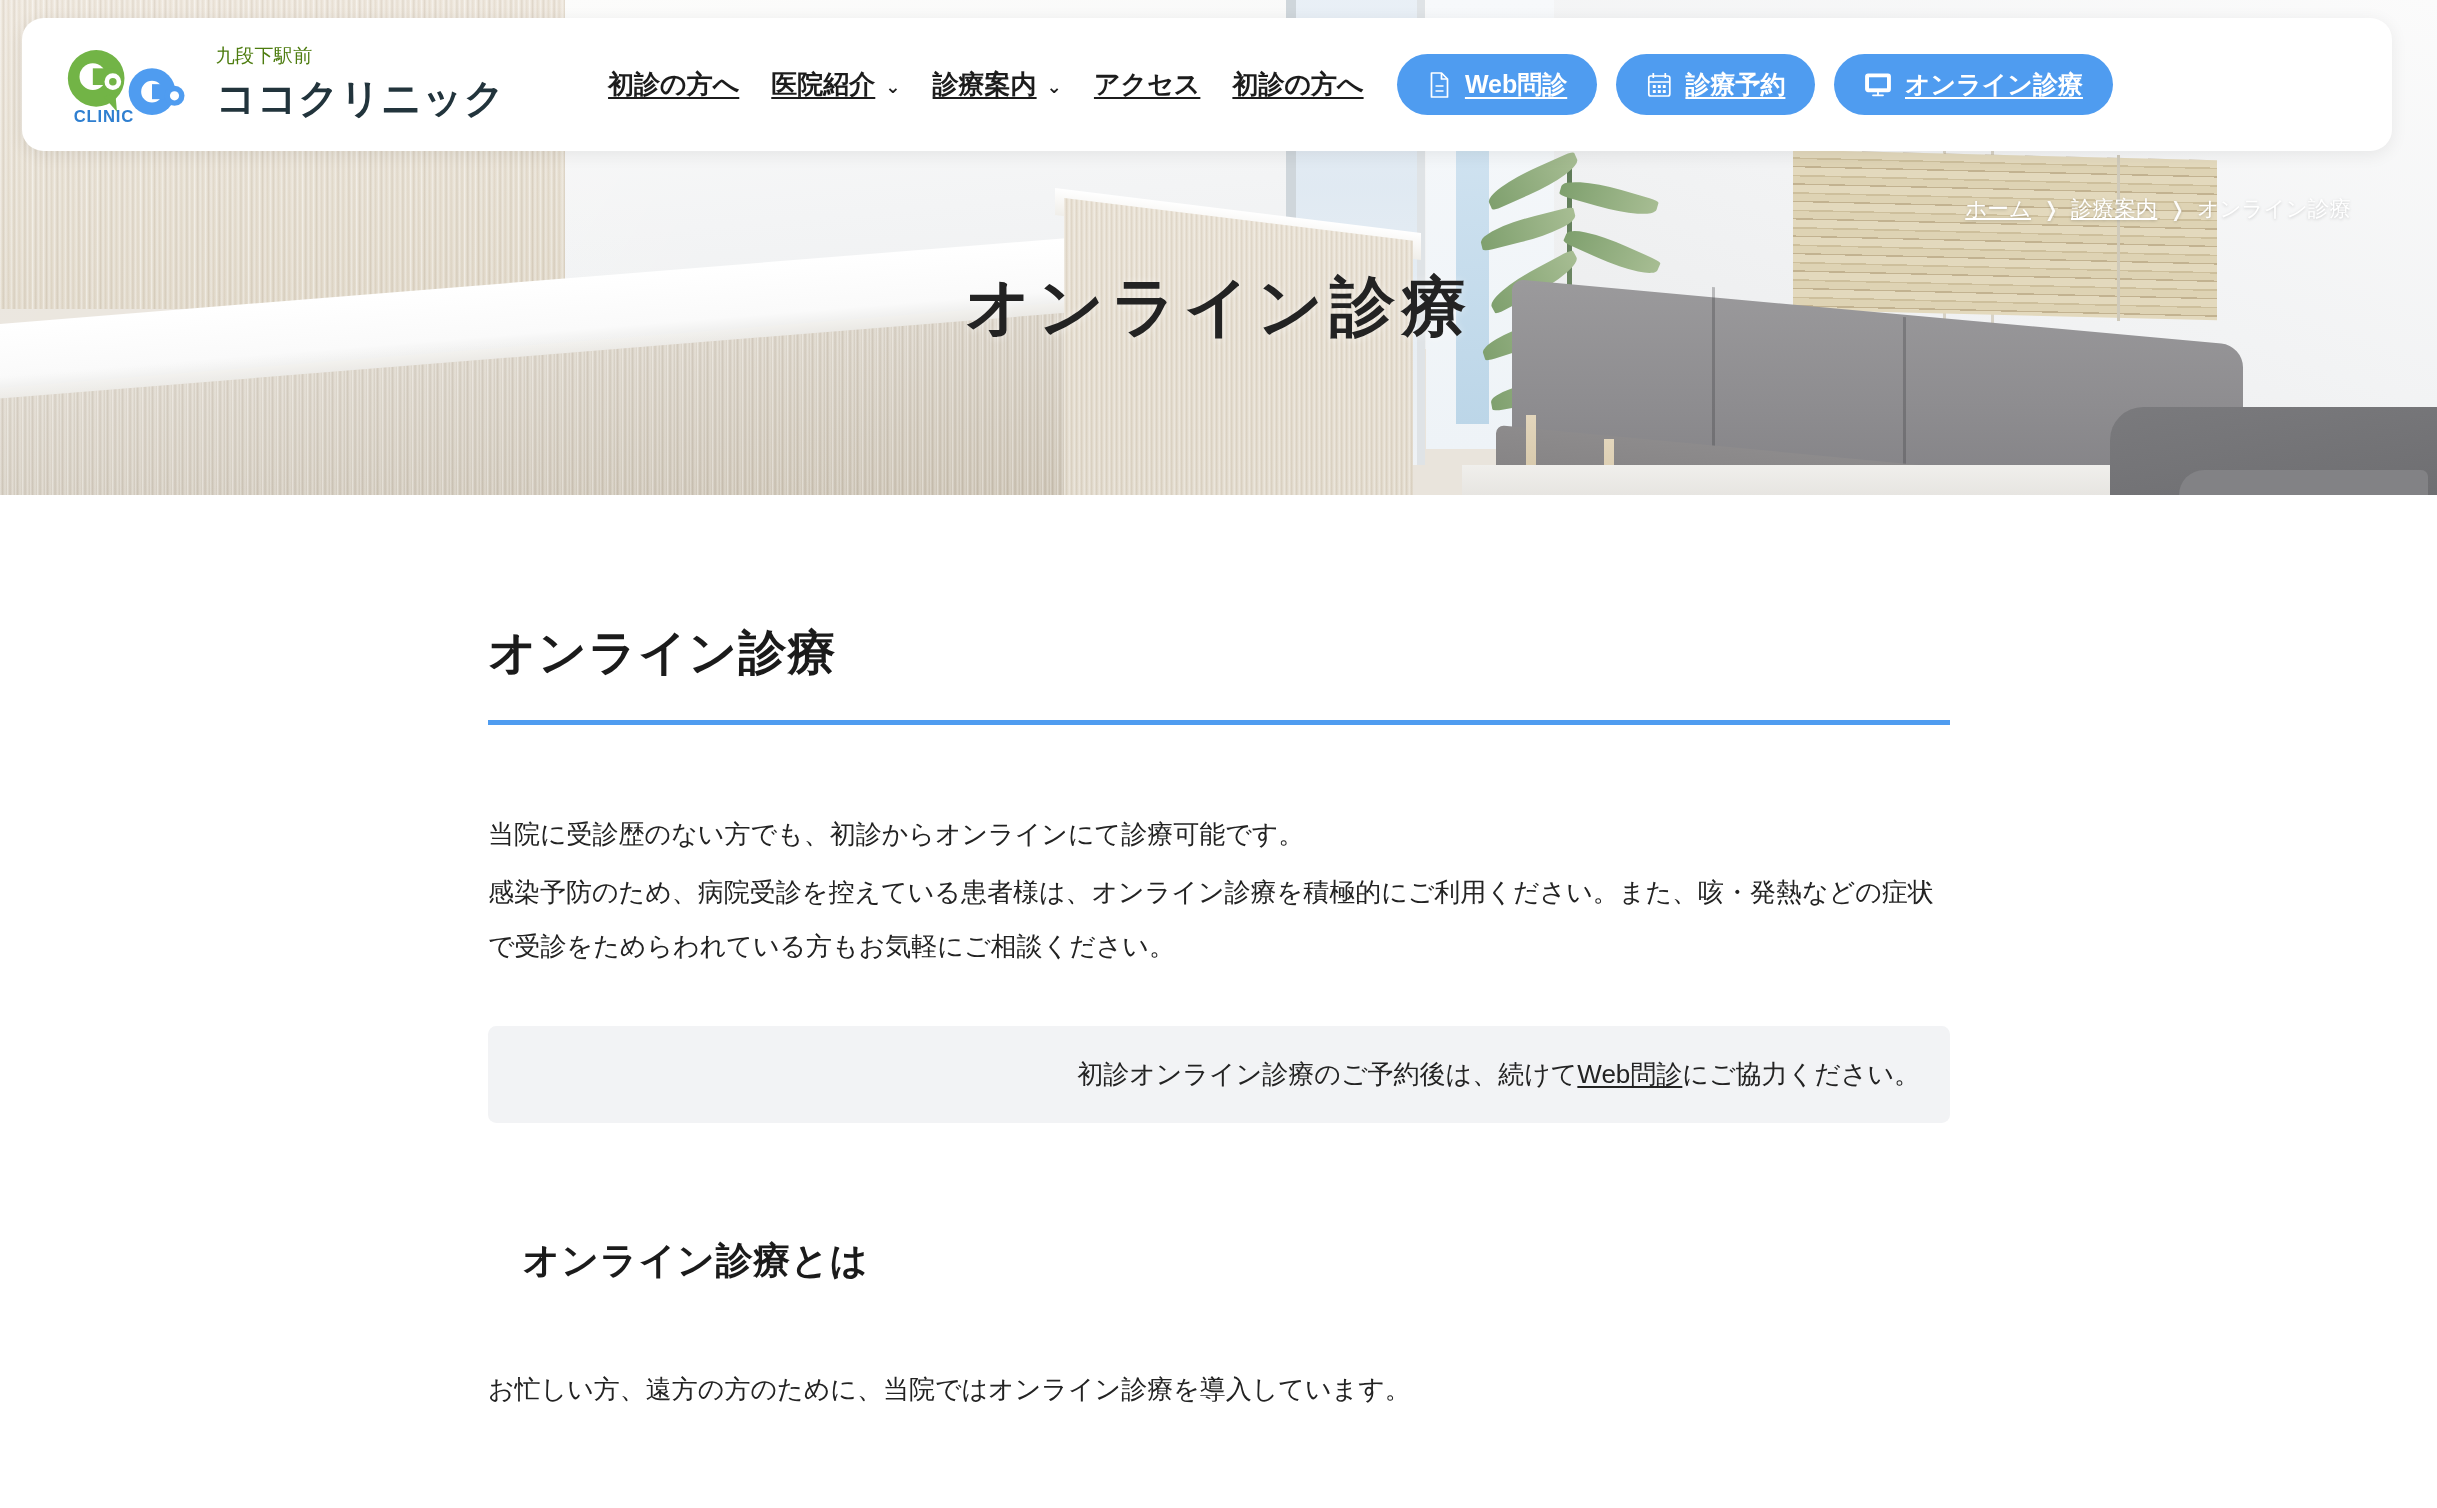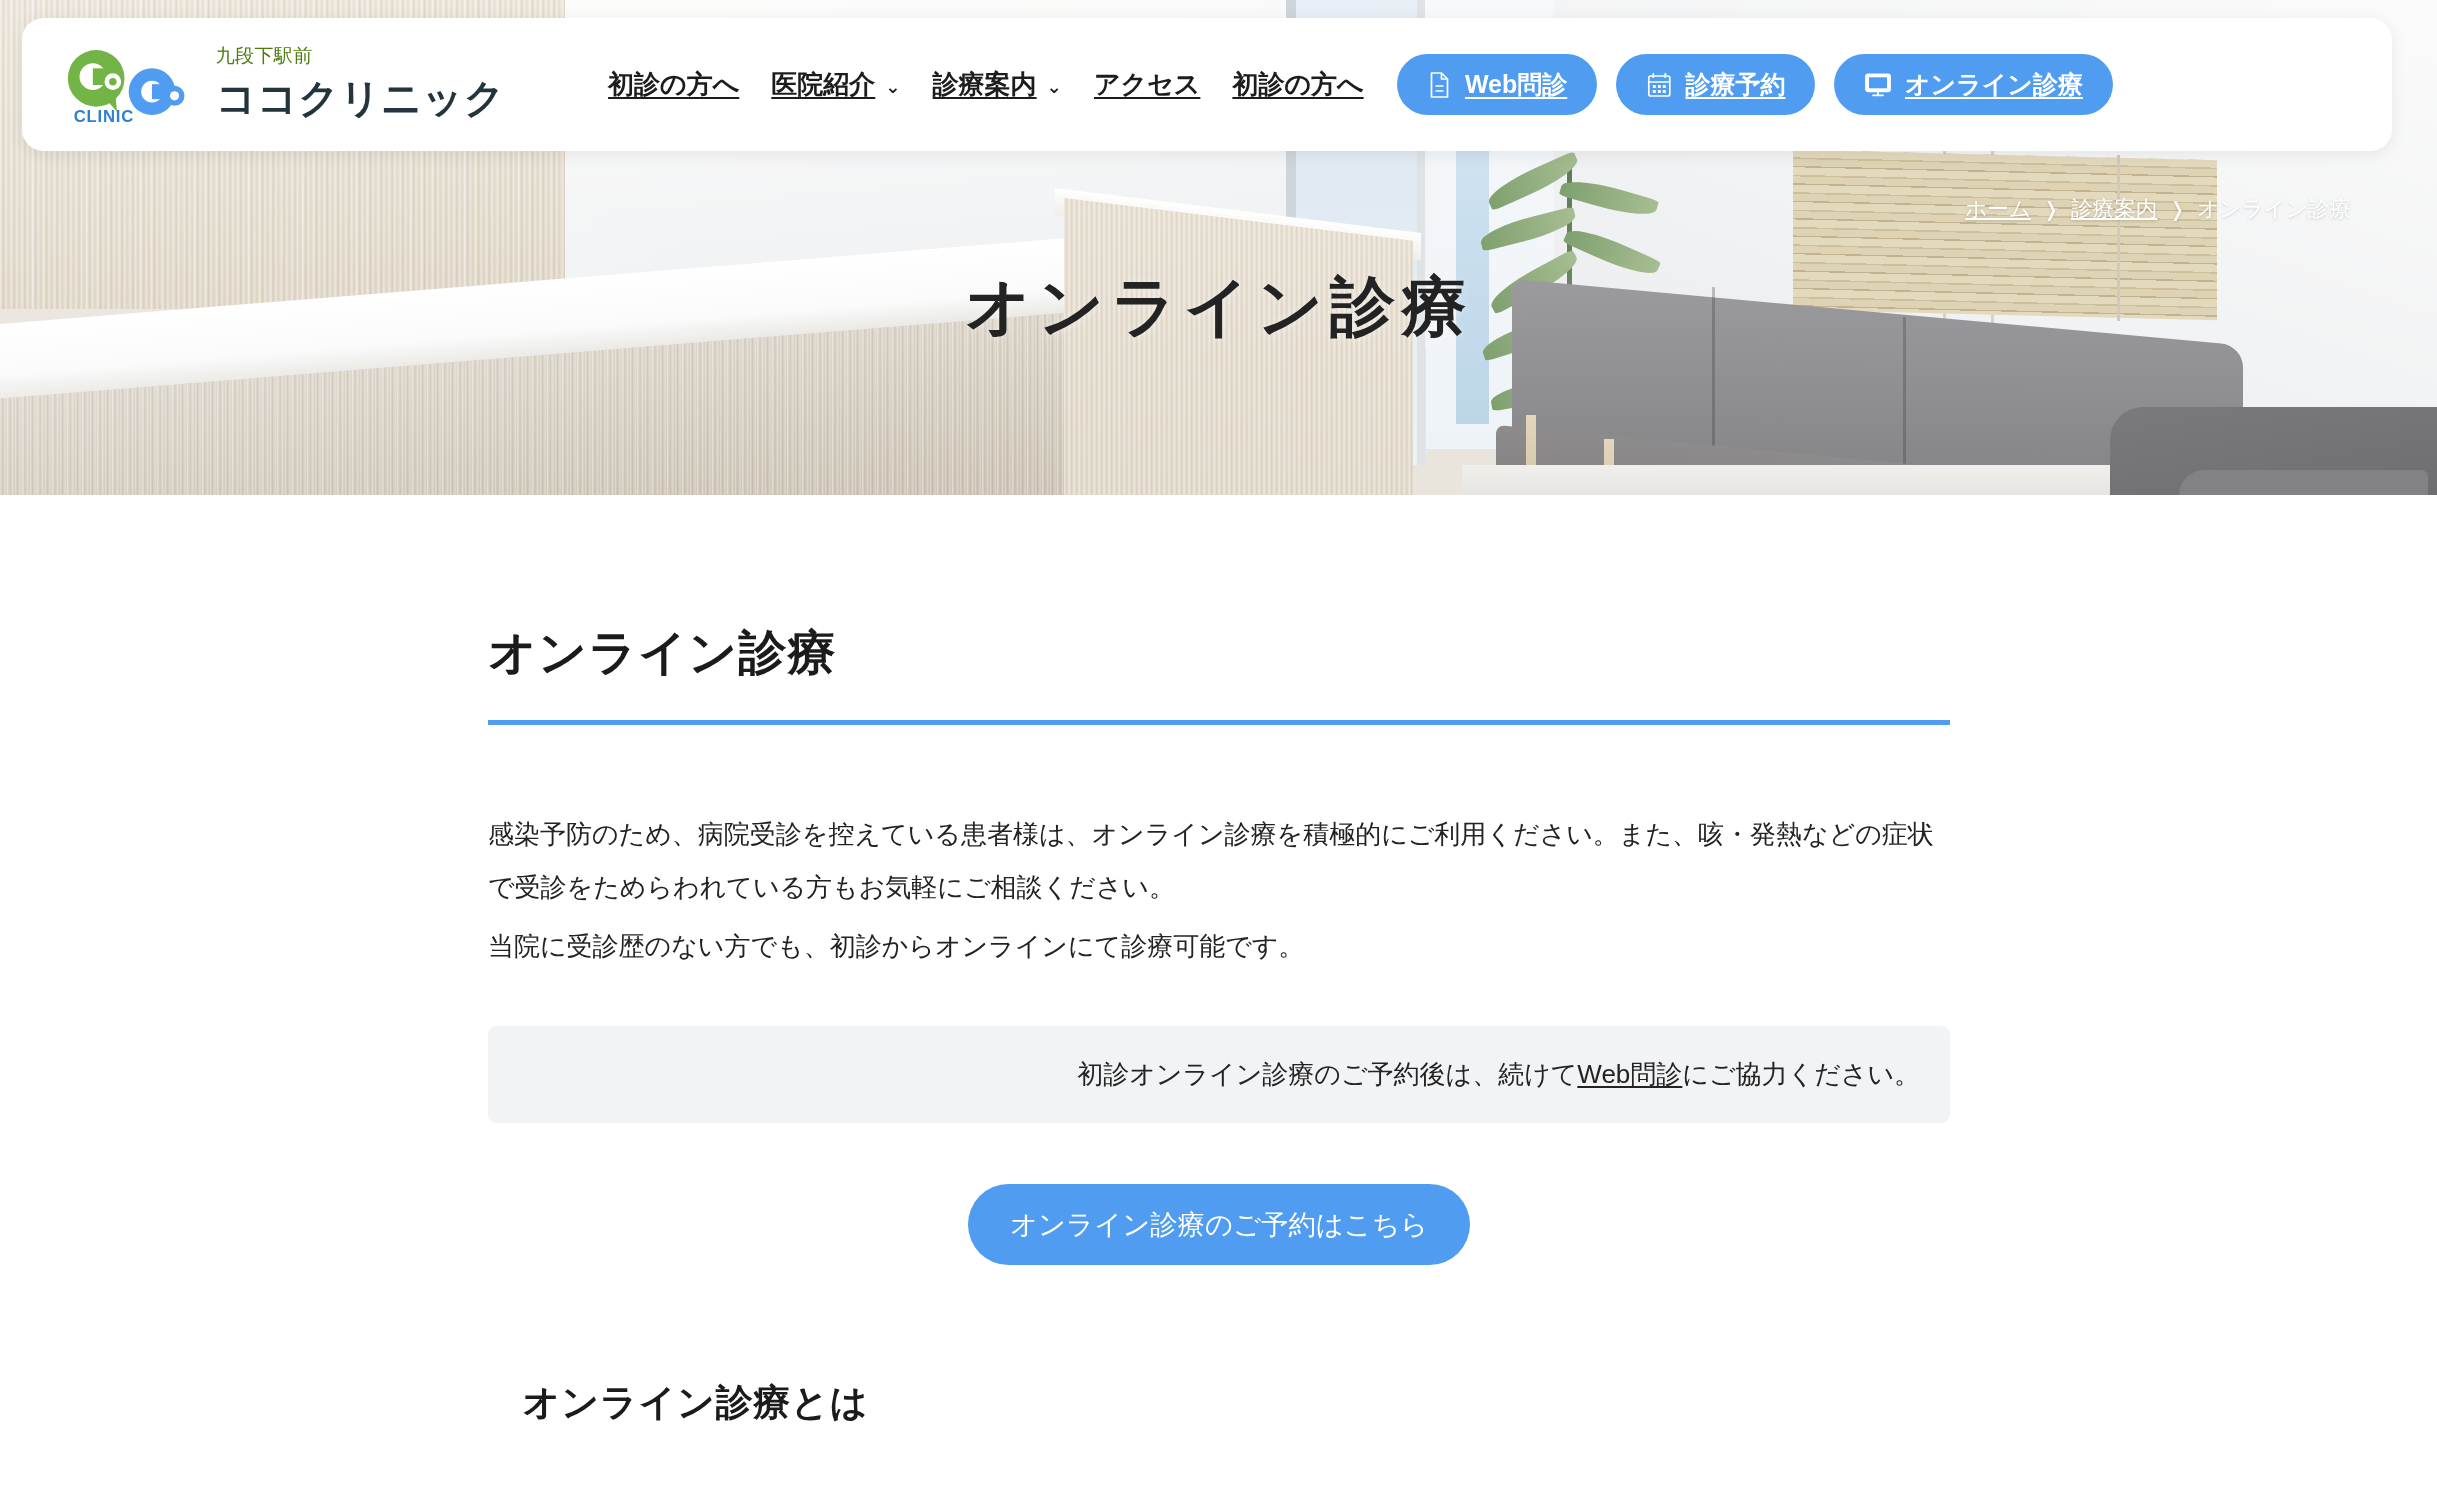--- a/index.html
+++ b/index.html
@@ -426,31 +426,28 @@
   </div>
 </div>
 
 <div class="main">
   <div class="container">
 
     <h1 class="page-h1">オンライン診療</h1>
     <div class="page-h1-rule"></div>
 
     <div class="lead">
+      <p>当院に受診歴のない方でも、初診からオンラインにて診療可能です。</p>
       <p>感染予防のため、病院受診を控えている患者様は、オンライン診療を積極的にご利用ください。また、咳・発熱などの症状で受診をためらわれている方もお気軽にご相談ください。</p>
-      <p>当院に受診歴のない方でも、初診からオンラインにて診療可能です。</p>
     </div>
 
     <div class="notice">
       <span>初診オンライン診療のご予約後は、続けて</span><a>Web問診</a><span>にご協力ください。</span>
     </div>
 
-    <div class="cta-row">
-      <span class="cta-big">オンライン診療のご予約はこちら</span>
-    </div>
 
     <div class="h2-block">
       <div class="h2-bar"></div>
       <h2 class="h2-text">オンライン診療とは</h2>
     </div>
 
     <div class="body-text">
       <p>お忙しい方、遠方の方のために、当院ではオンライン診療を導入しています。</p>
 
     </div>

